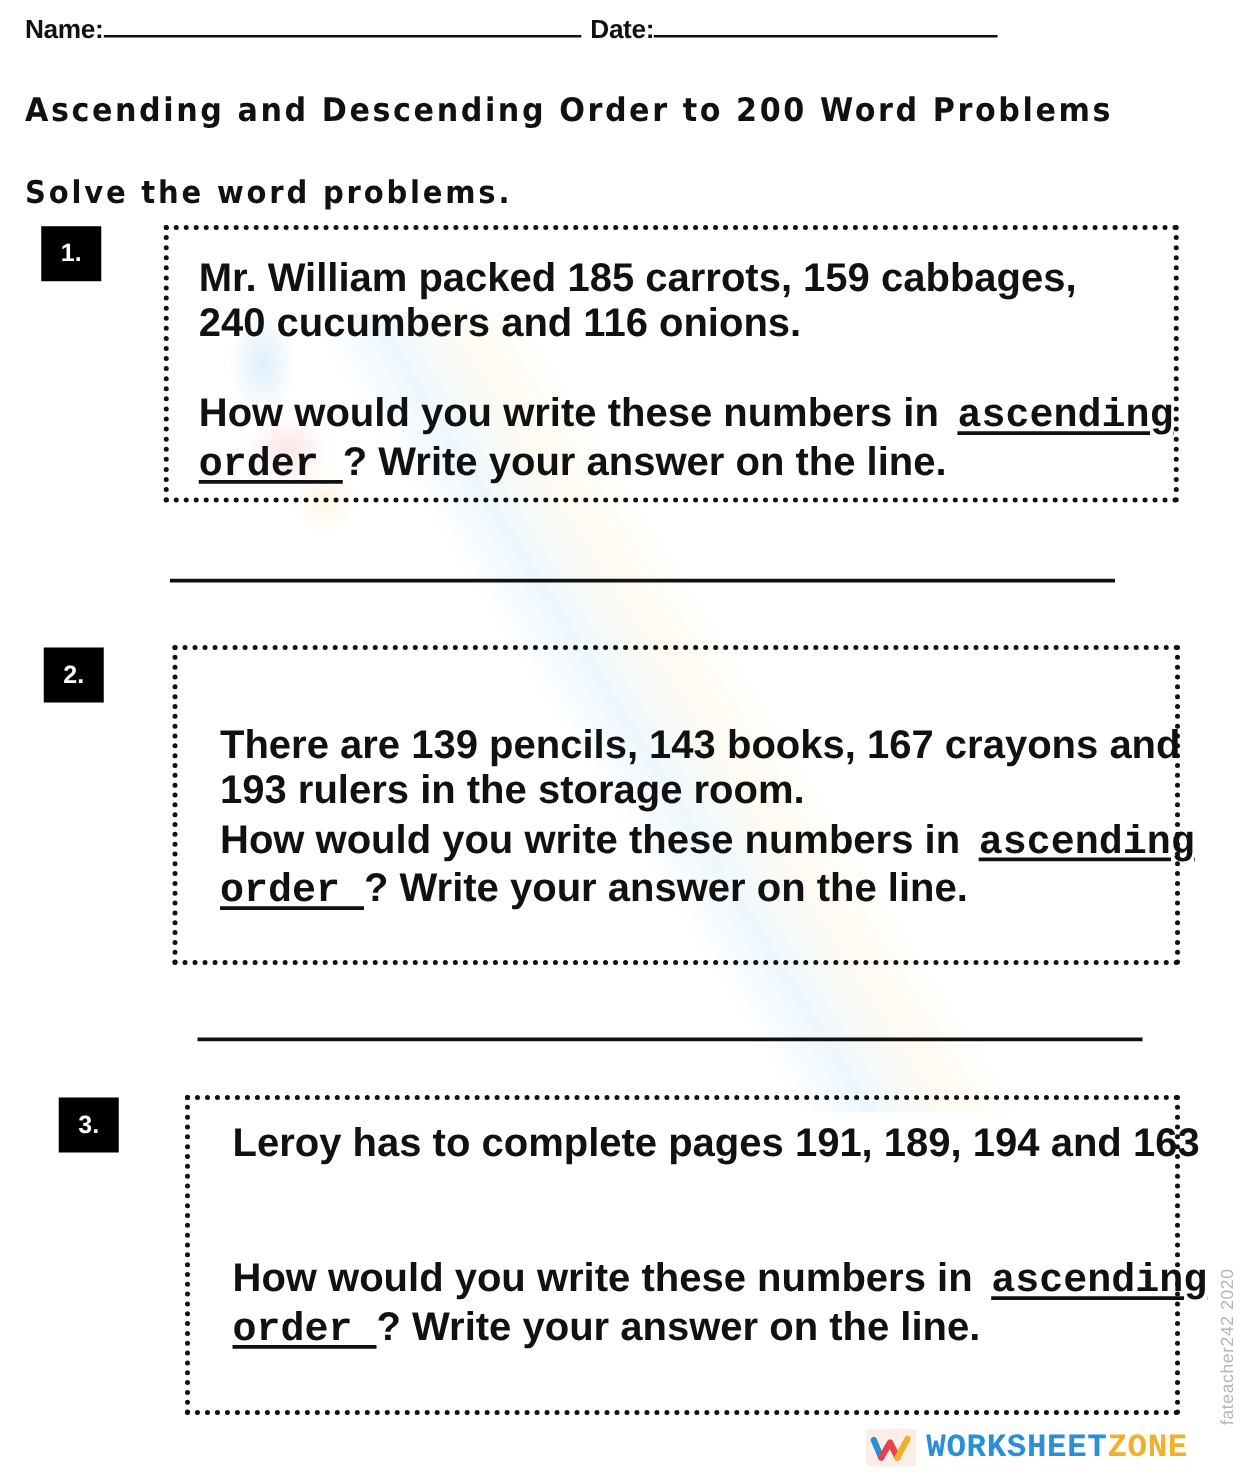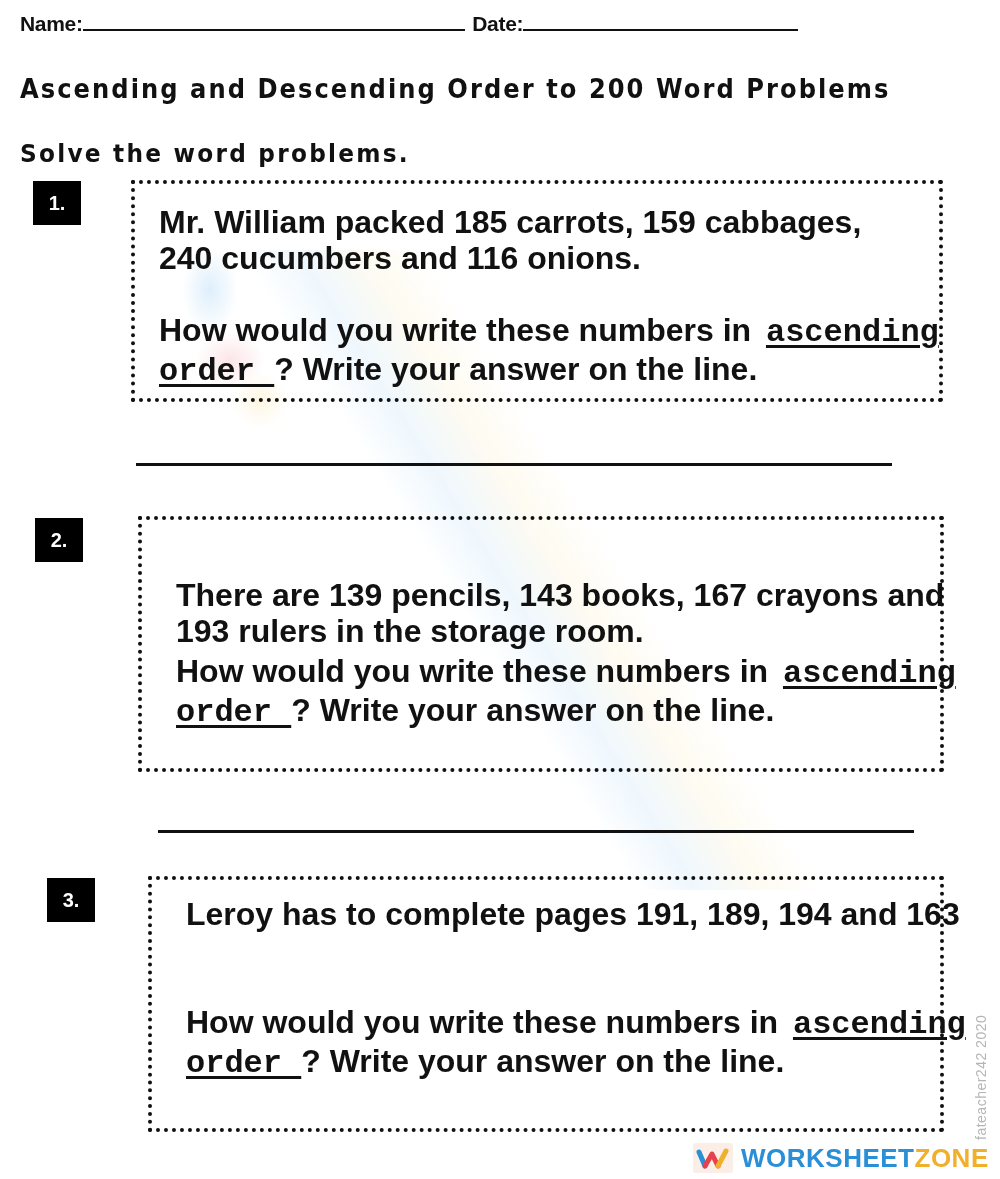--- a/index.html
+++ b/index.html
@@ -43,21 +43,21 @@
       position: absolute; font-size: 32px; font-weight: bold; line-height: 36px; color: #111;
       white-space: nowrap;
     }
     .u { text-decoration: underline; text-underline-offset: 4px; font-family: Liberation Mono, monospace; }
     .answer-line { position: absolute; height: 3px; background: #111; }
     .vwm {
       position: absolute; left: 973px; top: 1140px; transform: rotate(-90deg); transform-origin: left top;
       font-size: 14px; color: #b5b5b5; letter-spacing: 0.5px; white-space: nowrap;
     }
     .logo {
-      position: absolute; left: 693px; top: 1143px; display: flex; align-items: flex-start; gap: 8px;
+      position: absolute; left: 693px; top: 1143px; display: flex; align-items: flex-start; gap: 8px; font-family: Liberation Mono, monospace;
     }
     .logo-w { width: 40px; height: 30px; background: #fbeee6; border-radius: 3px; }
     .logo-text { font-size: 26px; font-weight: bold; letter-spacing: 0.5px; }
     .logo-text .a { color: #2a8fd6; }
     .logo-text .b { color: #f0b02c; }
   </style>
 </head>
 <body>
 
 <div class="watermark"></div>

